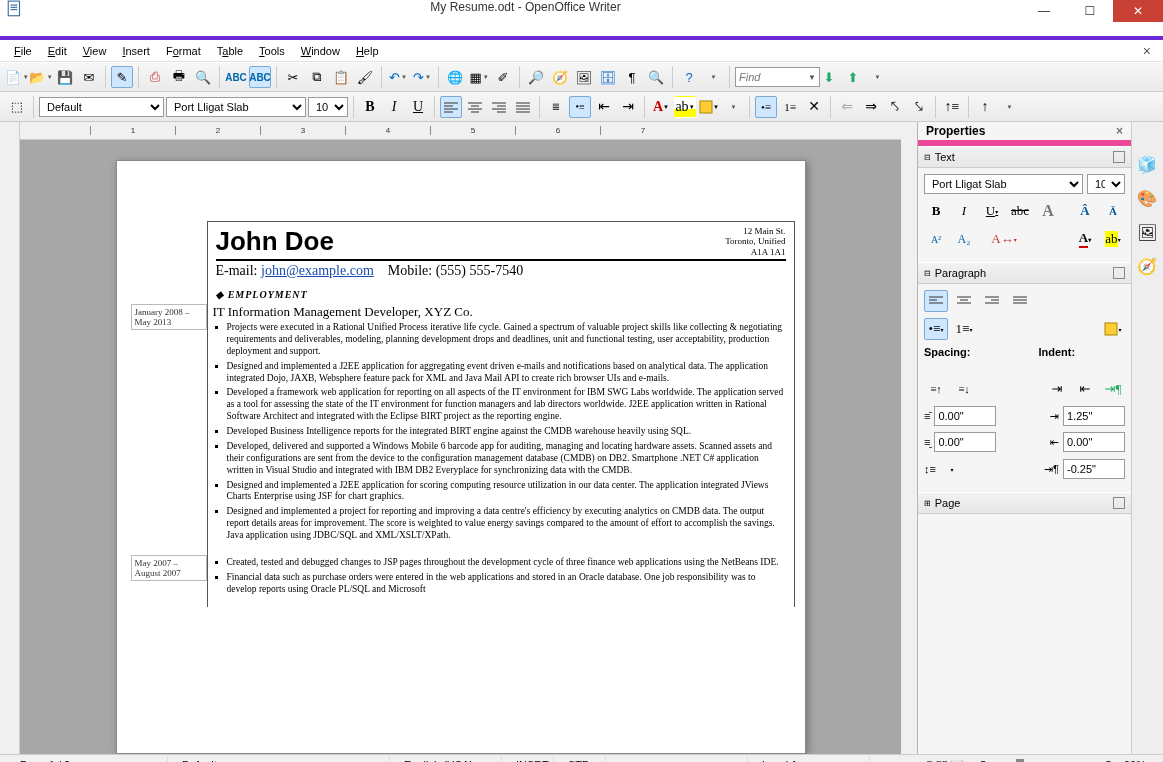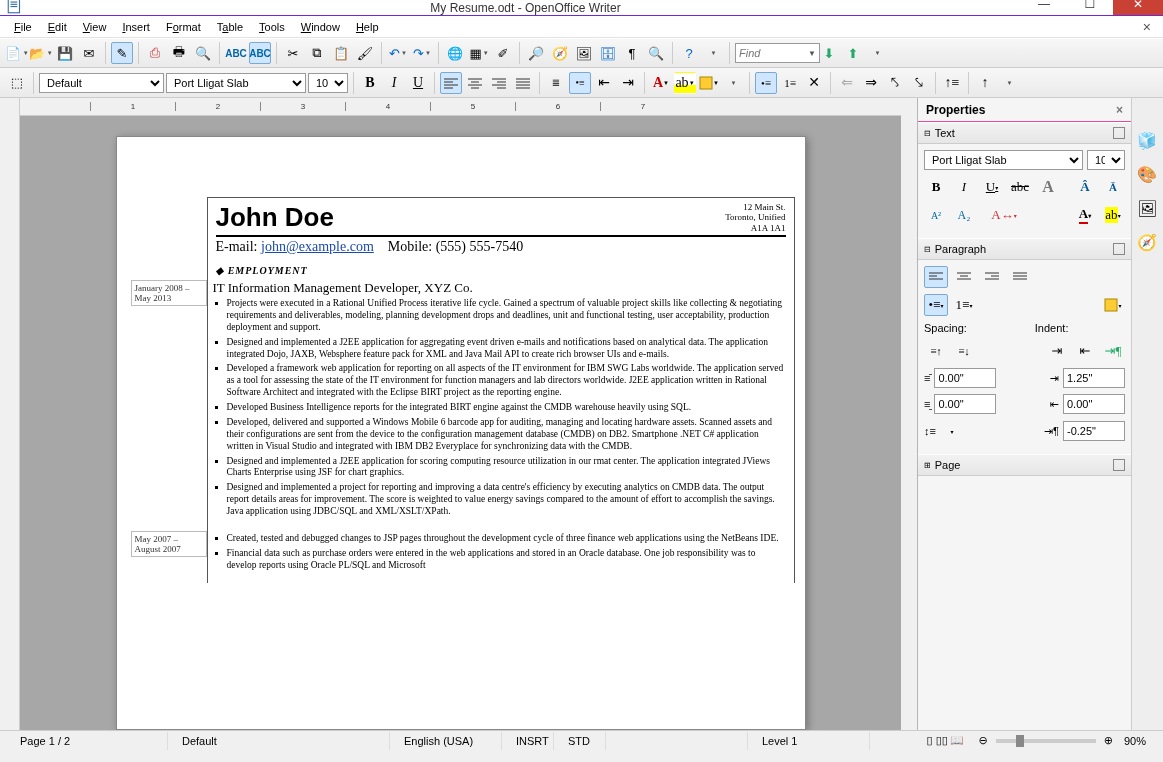--- a/index.html
+++ b/index.html
@@ -1,17 +1,17 @@
 <!DOCTYPE html>
 <html><head>
 <meta charset="utf-8">
 <style>
 * { box-sizing: border-box; margin: 0; padding: 0; }
 body { font-family: "Segoe UI", Tahoma, sans-serif; font-size: 11px; color: #000; background: #f0f0f0; overflow: hidden; width: 1163px; height: 762px; }
-.titlebar { height: 16px; background: #fff; display: flex; align-items: flex-end; border-bottom: 1px solid #6d28d9; }
+.titlebar { height: 40px; background: #fff; display: flex; align-items: flex-start; border-bottom: 4px solid #6d28d9; }
 .titlebar .left { flex: 0 0 auto; display: flex; align-items: center; padding-left: 6px; }
 .titlebar .app-icon { width: 18px; height: 18px; margin-right: 6px; }
 .titlebar .title { flex: 1; text-align: center; color: #333; font-size: 12px; }
 .titlebar .win-controls { display: flex; }
 .titlebar .wbtn { width: 46px; height: 22px; display: flex; align-items: center; justify-content: center; font-size: 12px; color: #333; }
 .titlebar .wbtn.close { background: #c94034; color: #fff; width: 50px; }
 .menubar { height: 22px; background: #fff; display: flex; align-items: center; padding: 0 8px; gap: 4px; border-bottom: 1px solid #e3e3e3; position: relative; }
 .menubar .menu-item { padding: 2px 6px; cursor: default; }
 .menubar .menu-item span.ul { text-decoration: underline; }
 .menubar .close-doc { position: absolute; right: 12px; top: 3px; font-size: 14px; color: #555; }
@@ -51,32 +51,32 @@
 .dates { width: 76px; flex: 0 0 76px; font-size: 9px; color: #333; border: 1px solid #bbb; padding: 2px 3px; margin-right: 6px; margin-left: -85px; align-self: flex-start; background: #fff; }
 .job-content { flex: 1; }
 .job-title { font-weight: normal; font-size: 13px; }
 .job-content ul { list-style: square; padding-left: 14px; margin-top: 2px; }
 .job-content li { margin-bottom: 3px; line-height: 1.25; font-size: 9.5px; }
 
 .vscroll { width: 16px; background: #f0f0f0; }
 
 .sidebar { width: 246px; background: #f5f5f5; border-left: 1px solid #b5b5b5; display: flex; }
 .sidebar-main { flex: 1; display: flex; flex-direction: column; }
-.sidebar-title { height: 24px; display: flex; align-items: center; padding: 0 8px; font-weight: bold; font-size: 12px; border-bottom: 1px solid #ec4899; }
+.sidebar-title { height: 24px; display: flex; align-items: center; padding: 0 8px; font-weight: bold; font-size: 12px; border-bottom: 6px solid #ec4899; }
 .sidebar-title .close-x { margin-left: auto; color: #777; }
 .panel-head { height: 22px; background: linear-gradient(#f2f2f2,#e6e6e6); border-top: 1px solid #fff; border-bottom: 1px solid #ccc; display: flex; align-items: center; padding: 0 6px; font-size: 11px; }
 .panel-head .exp { margin-right: 4px; font-size: 8px; }
 .panel-head .pop { margin-left: auto; width: 12px; height: 12px; border: 1px solid #888; }
 .panel-body { padding: 6px; }
 .sb-row { display: flex; gap: 4px; align-items: center; margin-bottom: 6px; flex-wrap: wrap; }
 .sb-combo { flex: 1; height: 20px; border: 1px solid #9a9a9a; background: #fff; padding: 0 3px; font-size: 11px; }
 .sb-size { width: 38px; height: 20px; border: 1px solid #9a9a9a; background: #fff; padding: 0 3px; font-size: 11px; }
 .sb-btn { width: 24px; height: 22px; display: flex; align-items: center; justify-content: center; border: 1px solid transparent; font-family: "Times New Roman", serif; font-size: 13px; border-radius: 2px; }
 .sb-btn.active { background: #cfe6ff; border-color: #7aa9d6; }
-.sb-label { font-size: 11px; margin-bottom: 6px; }
+.sb-label { font-size: 11px; margin-bottom: 20px; font-weight: bold; }
 .spinner { width: 62px; height: 20px; border: 1px solid #9a9a9a; background: #fff; font-size: 11px; padding: 0 3px; display: flex; align-items: center; }
 
 .sidebar-tabs { width: 32px; background: #eee; border-left: 1px solid #ccc; display: flex; flex-direction: column; align-items: center; padding-top: 30px; gap: 10px; }
 .sidebar-tabs .stab { width: 24px; height: 24px; display: flex; align-items: center; justify-content: center; font-size: 16px; }
 
 .statusbar { height: 20px; background: #f0f0f0; border-top: 1px solid #ccc; display: flex; align-items: center; font-size: 11px; padding: 0 8px; gap: 2px; }
 .statusbar .cell { border-right: 1px solid #ddd; padding: 0 12px; height: 18px; display: flex; align-items: center; }
 .zoom-slider { width: 100px; height: 4px; background: #ccc; position: relative; margin: 0 6px; }
 .zoom-slider .thumb { width: 8px; height: 12px; background: #888; position: absolute; top: -4px; left: 20px; }
 
@@ -279,21 +279,21 @@
         <div class="job-row">
           <div class="dates">January 2008 – May 2013</div>
           <div class="job-content">
             <div class="job-title">IT Information Management Developer, XYZ Co.</div>
             <ul>
               <li>Projects were executed in a Rational Unified Process iterative life cycle. Gained a spectrum of valuable project skills like collecting &amp; negotiating requirements and deliverables, modeling, planning development drops and deadlines, unit and functional testing, user acceptability, production deployment and support.</li>
               <li>Designed and implemented a J2EE application for aggregating event driven e-mails and notifications based on analytical data. The application integrated Dojo, JAXB, Websphere feature pack for XML and Java Mail API to create rich browser UIs and e-mails.</li>
               <li>Developed a framework web application for reporting on all aspects of the IT environment for IBM SWG Labs worldwide. The application served as a tool for assessing the state of the IT environment for function managers and lab directors worldwide. J2EE application written in Rational Software Architect and integrated with the Eclipse BIRT project as the reporting engine.</li>
               <li>Developed Business Intelligence reports for the integrated BIRT engine against the CMDB warehouse heavily using SQL.</li>
               <li>Developed, delivered and supported a Windows Mobile 6 barcode app for auditing, managing and locating hardware assets. Scanned assets and their configurations are sent from the device to the configuration management database (CMDB) on DB2. Smartphone .NET C# application written in Visual Studio and integrated with IBM DB2 Everyplace for synchronizing data with the CMDB.</li>
-              <li>Designed and implemented a J2EE application for scoring computing resource utilization in our rmat center. The application integrated JViews Charts Enterprise using JSF for chart graphics.</li>
+              <li>Designed and implemented a J2EE application for scoring computing resource utilization in our data center. The application integrated JViews Charts Enterprise using JSF for chart graphics.</li>
               <li>Designed and implemented a project for reporting and improving a data centre's efficiency by executing analytics on CMDB data. The output report details areas for improvement. The score is weighted to value energy savings compared to the amount of effort to accomplish the savings. Java application using JDBC/SQL and XML/XSLT/XPath.</li>
             </ul>
           </div>
         </div>
 
         <div class="job-row" style="margin-top:10px">
           <div class="dates">May 2007 – August 2007</div>
           <div class="job-content">
             <ul>
               <li>Created, tested and debugged changes to JSP pages throughout the development cycle of three finance web applications using the NetBeans IDE.</li>

